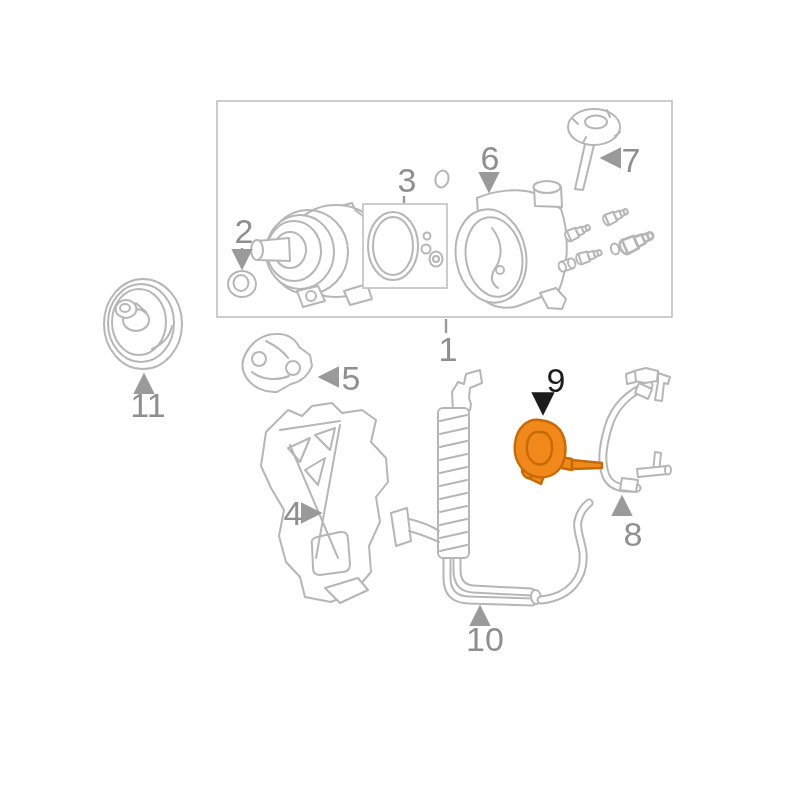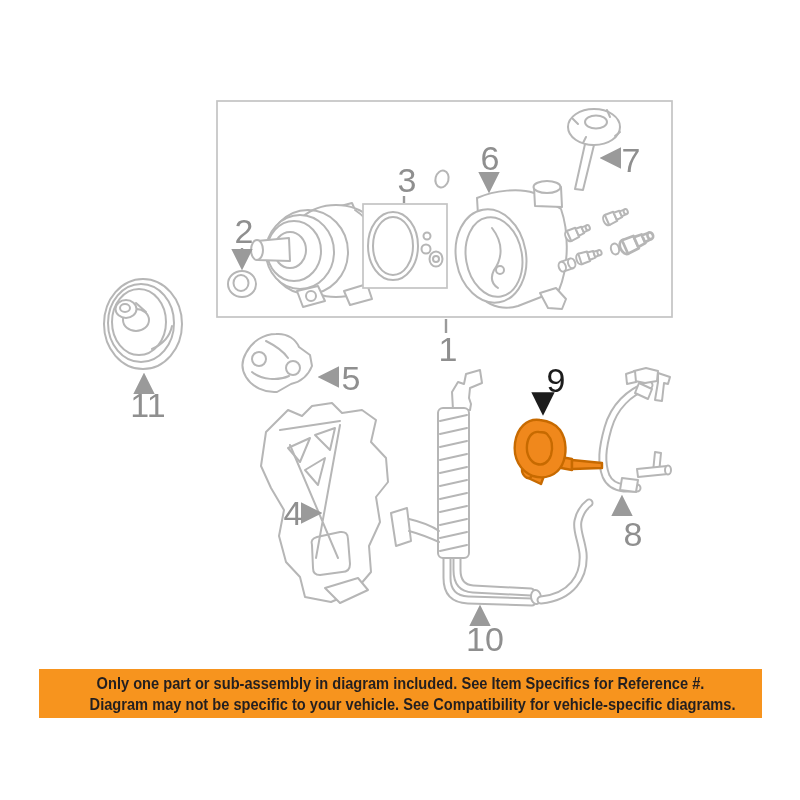--- a/index.html
+++ b/index.html
@@ -207,17 +207,13 @@
     <text x="556" y="392" text-anchor="middle" class="lbl lblDark">9</text>
 
     <path d="M 480 624 L 480 609" class="arrow"></path>
     <text x="485" y="651" text-anchor="middle" class="lbl">10</text>
 
     <path d="M 144 393 L 144 377" class="arrow"></path>
     <text x="148" y="417" text-anchor="middle" class="lbl">11</text>
   </g>
 </svg>
 
-  <div class="banner">
-    <div class="banner-line">Only one part or sub-assembly in diagram included. See Item Specifics for Reference #.</div>
-    <div class="banner-line">Diagram may not be specific to your vehicle. See Compatibility for vehicle-specific diagrams.</div>
-  </div>
 </div>
 
 </body></html>

